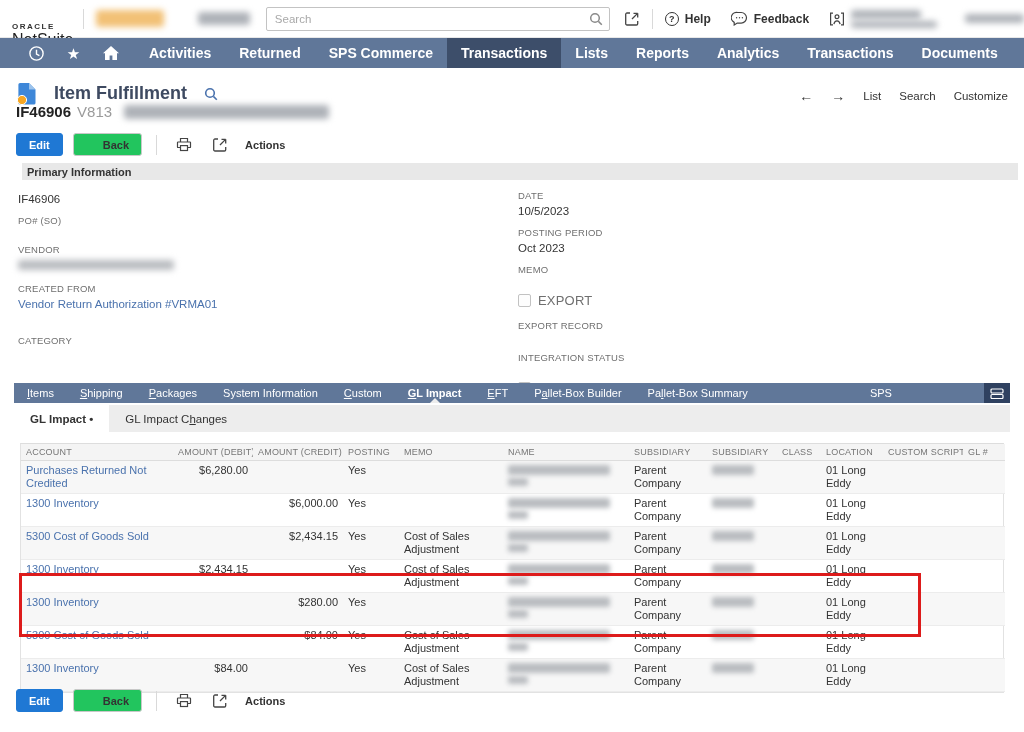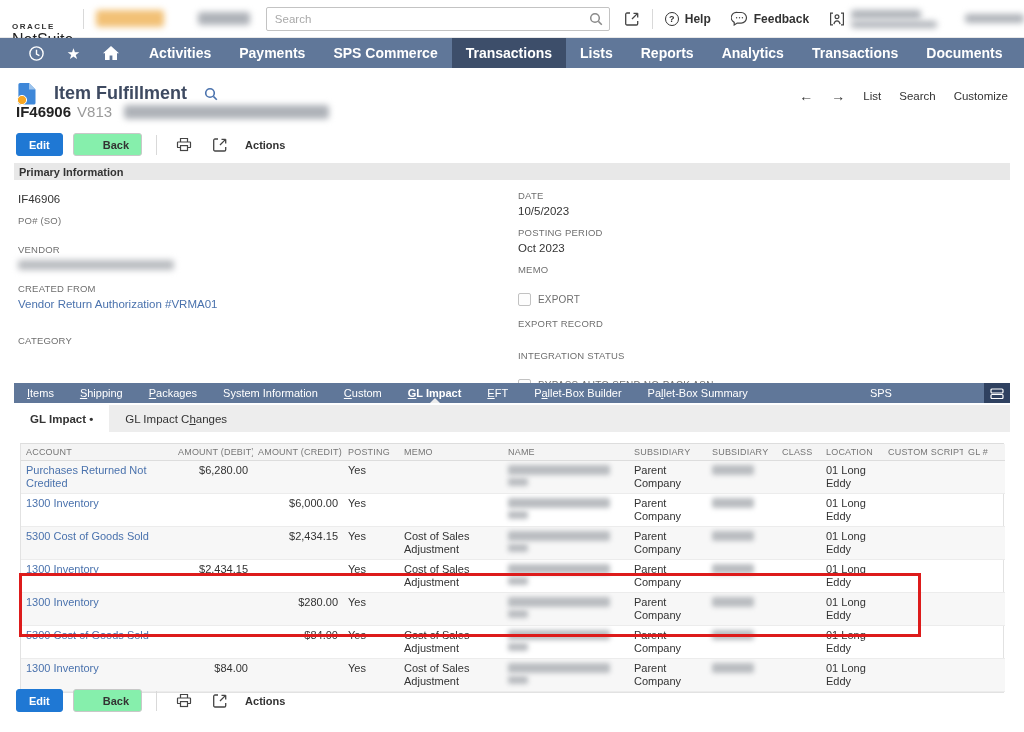--- a/index.html
+++ b/index.html
@@ -51,39 +51,39 @@
   .record-row{position:absolute; top:103px; left:16px; display:flex; align-items:center; gap:6px;}
   .record-id{font-size:15px; font-weight:700; color:#222;}
   .record-ver{font-size:15px; color:#9b9b9b;}
   .blob-title{width:205px; height:14px; margin-left:6px;}
 
   .btn-row{position:absolute; left:16px; display:flex; align-items:center; gap:10px;}
   .btn-row.top{top:133px;}
   .btn-row.bottom{top:689px;}
   .btn{height:23px; border-radius:3px; font-size:11px; font-weight:700; padding:0 12px; cursor:pointer; border:1px solid transparent; font-family:inherit;}
   .btn.primary{background:var(--primary-button); color:#fff; border-color:var(--primary-button);}
-  .btn.secondary{background:#86efac; color:#333; border-color:#c8c8c8;padding-left:29px;}
+  .btn.secondary{background:#22c55e; color:#333; border-color:#c8c8c8;padding-left:29px;}
   .toolbar-div{width:1px; height:20px; background:#d9d9d9; margin:0 4px;}
   .tool-ico{display:inline-flex; align-items:center; cursor:pointer; padding:0 5px;}
   .actions-label{font-size:11px; font-weight:700; color:#333; cursor:pointer; margin-left:2px;}
 
   
-  .section-bar{position:absolute; top:163px; left:14px; width:996px; height:17px; background:#e8e8e8; font-size:11px; font-weight:700; color:#333; display:flex; align-items:center; padding-left:5px;}
+  .section-bar{position:absolute; top:163px; left:22px; width:996px; height:17px; background:#e8e8e8; font-size:11px; font-weight:700; color:#333; display:flex; align-items:center; padding-left:5px;}
   .field-col{position:absolute; top:190px; width:470px;}
   .field-col.left{left:18px;}
   .field-col.right{left:518px;}
   .field{margin-bottom:9px;}
   .field-label{font-size:9.5px; color:#6f6f6f; letter-spacing:0.2px; line-height:12px;}
   .field-value{font-size:11.5px; color:#333; margin-top:2px; line-height:14px;}
   .field-value.link{color:var(--link); cursor:pointer;}
   .field.empty{margin-bottom:17px;}
   .value-blur{width:156px; height:10px; margin-top:3px; background:#b9bcc0;}
   .checkbox-field{display:flex; align-items:center; gap:7px; margin:13px 0 12px 0;}
   .checkbox{width:13px; height:13px; border:1px solid #c2c2c2; border-radius:2px; background:#fdfdfd; cursor:pointer; flex:none;}
-  .cb-label{font-size:10px; color:#6f6f6f; letter-spacing:0.2px;}
+  .cb-label{font-size:13px; color:#6f6f6f; letter-spacing:0.2px;}
   .field-col.left .field:nth-child(5){margin-top:24px;}
   .field-col.right .field:nth-child(6){margin-top:20px;}
 
   
   .tab-bar{position:absolute; top:383px; left:14px; width:996px; height:20px; background:var(--nav-bg); display:flex; align-items:stretch; color:#fff;}
   .tab-item{position:relative; display:flex; align-items:center; padding:0 13px; font-size:11px; cursor:pointer; white-space:nowrap;}
   .tab-item u{text-decoration:underline;}
   .tab-item.active{font-weight:700;}
   .tab-item.active::after{content:""; position:absolute; bottom:0; left:50%; margin-left:-5px; border-left:5px solid transparent; border-right:5px solid transparent; border-bottom:5px solid #ededed;}
   .tab-item.tab-sps{margin-left:96px;}
@@ -180,21 +180,21 @@
           <span class="star-glyph">★</span>
         </span>
       <span class="nav-ico">
         <svg width="16" height="14" viewBox="0 0 16 14" fill="#fff">
             <path d="M8 0 0 7.2h2V14h4.6V9.6h2.8V14H14V7.2h2Z"></path>
           </svg>
       </span>
     </div>
     <div id="nav-items">
         <span class="nav-item">Activities</span>
-        <span class="nav-item">Payments</span>
+        <span class="nav-item">Returned</span>
         <span class="nav-item">SPS Commerce</span>
         <span class="nav-item active">Transactions</span>
         <span class="nav-item">Lists</span>
         <span class="nav-item">Reports</span>
         <span class="nav-item">Analytics</span>
         <span class="nav-item">Transactions</span>
         <span class="nav-item">Documents</span>
         <span class="nav-item">Setup</span>
         <span class="nav-item">Commerce</span>
       </div>

